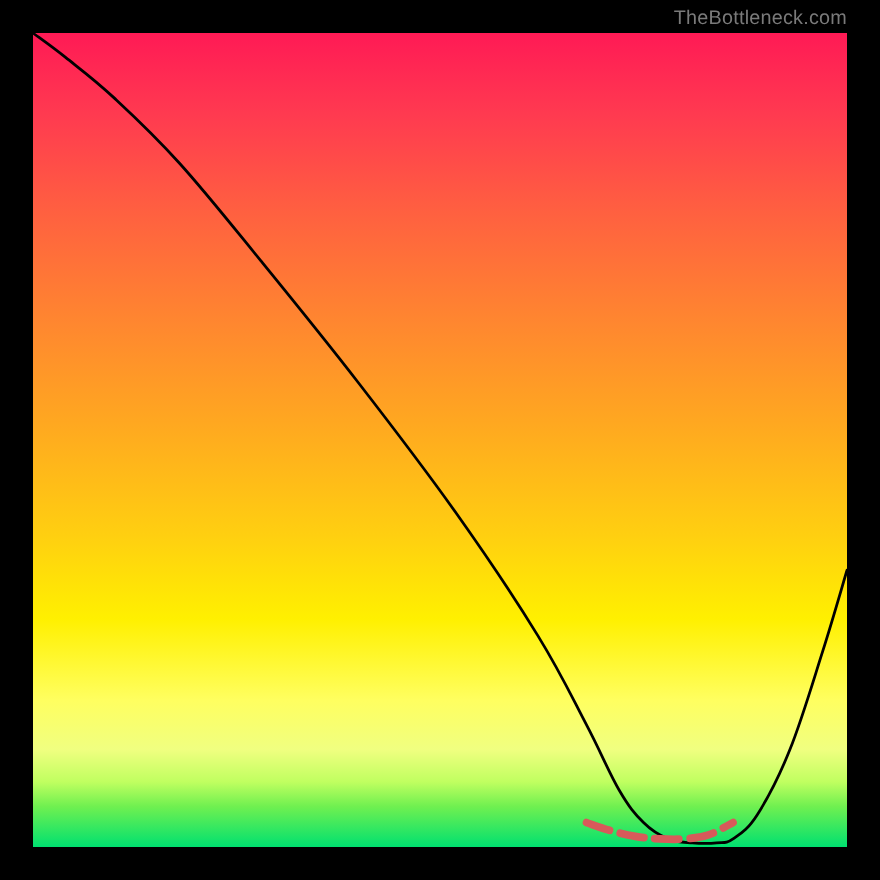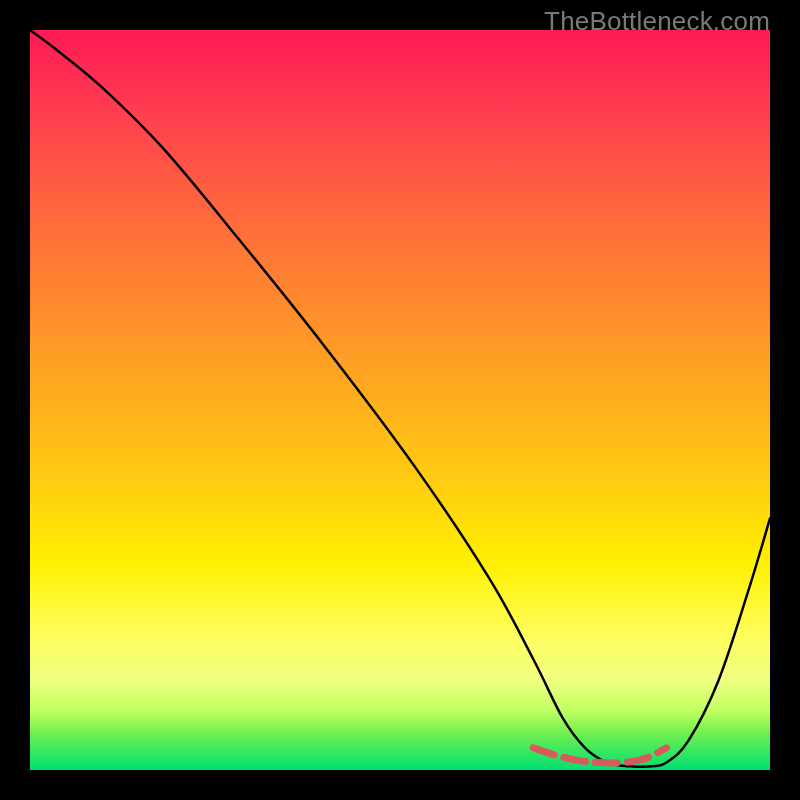--- a/index.html
+++ b/index.html
@@ -33,21 +33,21 @@
       #70f050 95%,
       #00e070 100%
     );
   }
 
   .watermark {
     position: absolute;
     top: 6px;
     right: 30px;
     color: #7a7a7a;
-    font-size: 26px;
+    font-size: 18px;
     font-weight: 500;
     letter-spacing: 0.2px;
   }
 
   svg.curve {
     position: absolute;
     left: 0;
     top: 0;
     width: 740px;
     height: 740px;

